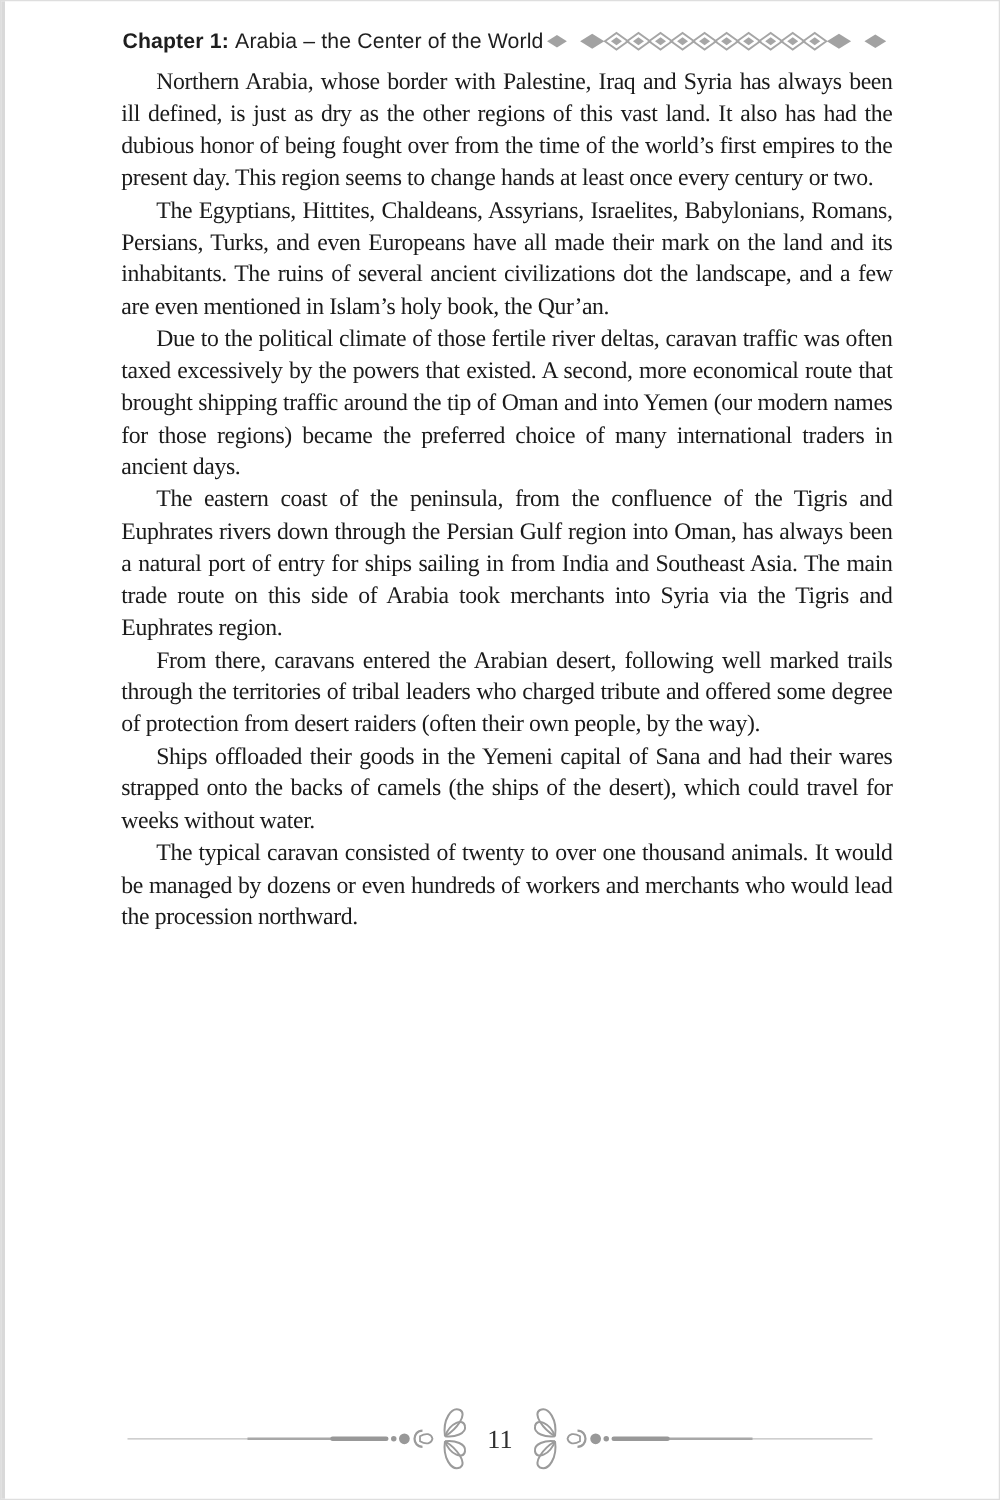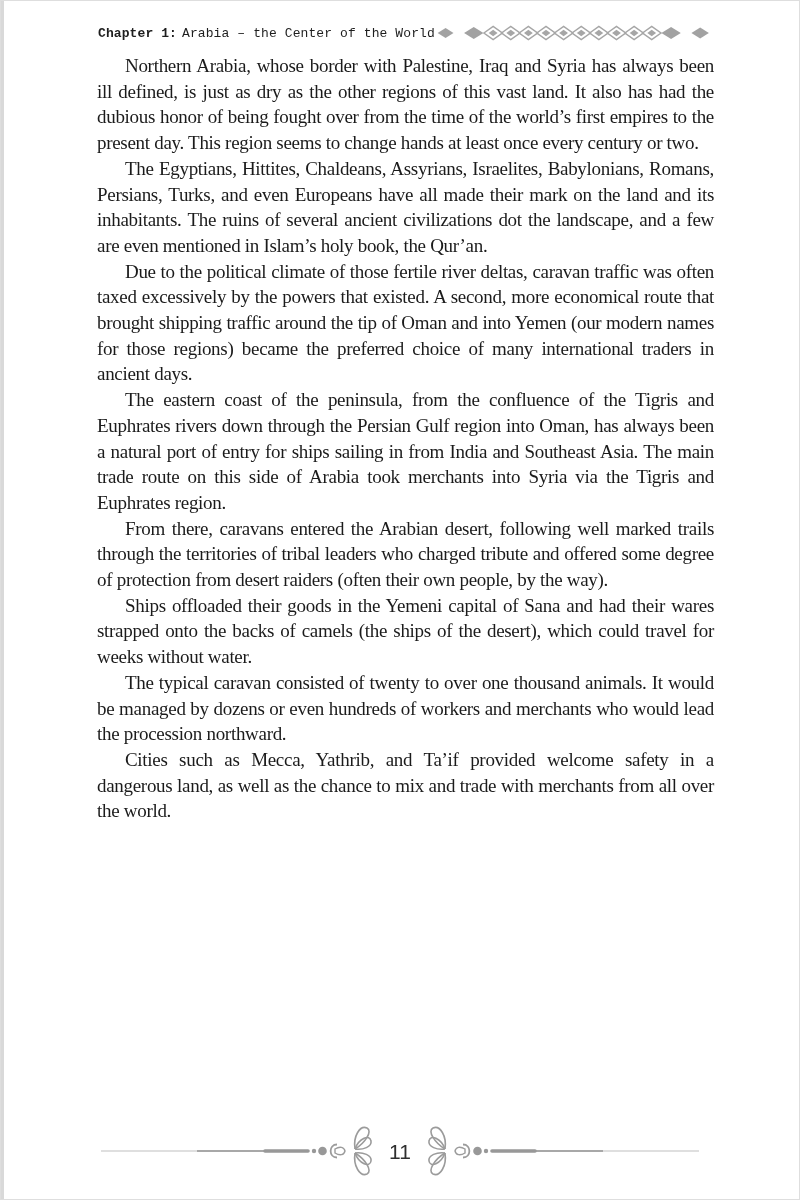--- a/index.html
+++ b/index.html
@@ -23,22 +23,22 @@
     position: absolute;
     top: 22px;
     left: 97px;
     right: 84px;
     height: 20px;
     display: flex;
     justify-content: space-between;
     align-items: center;
   }
   .chapter-heading {
-    font-family: Liberation Mono, monospace;
-    font-size: 13px;
+    font-family: Liberation Sans, sans-serif;
+    font-size: 17px;
     color: #1e1e1e;
     white-space: nowrap;
     letter-spacing: 0.1px;
   }
   .chapter-label { font-weight: bold; margin-right: 5px; }
   .header-ornament { display: block; }
   .content {
     position: absolute;
     top: 52px;
     left: 96px;
@@ -59,21 +59,21 @@
     right: 0;
     bottom: 20px;
     height: 56px;
     display: flex;
     justify-content: center;
     align-items: center;
   }
   .flourish { display: block; flex: 0 0 auto; }
   .flourish.mirrored { transform: scaleX(-1); }
   .page-number {
-    font-family: Liberation Sans, sans-serif;
+    font-family: Liberation Serif, serif;
     font-size: 21px;
     color: #2f2f2f;
     margin: 0 12px;
     line-height: 1;
   }
 </style>
 </head>
 <body>
 
 <div class="page">
@@ -108,21 +108,20 @@
   </div>
 
   <div class="content">
     <p>Northern Arabia, whose border with Palestine, Iraq and Syria has always been ill defined, is just as dry as the other regions of this vast land. It also has had the dubious honor of being fought over from the time of the world’s first empires to the present day. This region seems to change hands at least once every century or two.</p>
     <p>The Egyptians, Hittites, Chaldeans, Assyrians, Israelites, Babylonians, Romans, Persians, Turks, and even Europeans have all made their mark on the land and its inhabitants. The ruins of several ancient civilizations dot the landscape, and a few are even mentioned in Islam’s holy book, the Qur’an.</p>
     <p>Due to the political climate of those fertile river deltas, caravan traffic was often taxed excessively by the powers that existed. A second, more economical route that brought shipping traffic around the tip of Oman and into Yemen (our modern names for those regions) became the preferred choice of many international traders in ancient days.</p>
     <p>The eastern coast of the peninsula, from the confluence of the Tigris and Euphrates rivers down through the Persian Gulf region into Oman, has always been a natural port of entry for ships sailing in from India and Southeast Asia. The main trade route on this side of Arabia took merchants into Syria via the Tigris and Euphrates region.</p>
     <p>From there, caravans entered the Arabian desert, following well marked trails through the territories of tribal leaders who charged tribute and offered some degree of protection from desert raiders (often their own people, by the way).</p>
     <p>Ships offloaded their goods in the Yemeni capital of Sana and had their wares strapped onto the backs of camels (the ships of the desert), which could travel for weeks without water.</p>
     <p>The typical caravan consisted of twenty to over one thousand animals. It would be managed by dozens or even hundreds of workers and merchants who would lead the procession northward.</p>
-    <p>Cities such as Mecca, Yathrib, and Ta’if provided welcome safety in a dangerous land, as well as the chance to mix and trade with merchants from all over the world.</p>
   </div>
 
   <div class="page-footer">
     <svg class="flourish" width="280" height="56" viewBox="0 0 280 56" aria-hidden="true">
       <g stroke="#9b9b9b" fill="none">
         <line x1="4" y1="28" x2="160" y2="28" stroke="#bfbfbf" stroke-width="1"></line>
         <line x1="100" y1="28" x2="192" y2="28" stroke="#a8a8a8" stroke-width="2"></line>
         <line x1="168" y1="28" x2="211" y2="28" stroke="#989898" stroke-width="3.6" stroke-linecap="round"></line>
         <circle cx="217" cy="28" r="2.2" fill="#989898" stroke="none"></circle>
         <circle cx="225.5" cy="28" r="4.3" fill="#989898" stroke="none"></circle>

